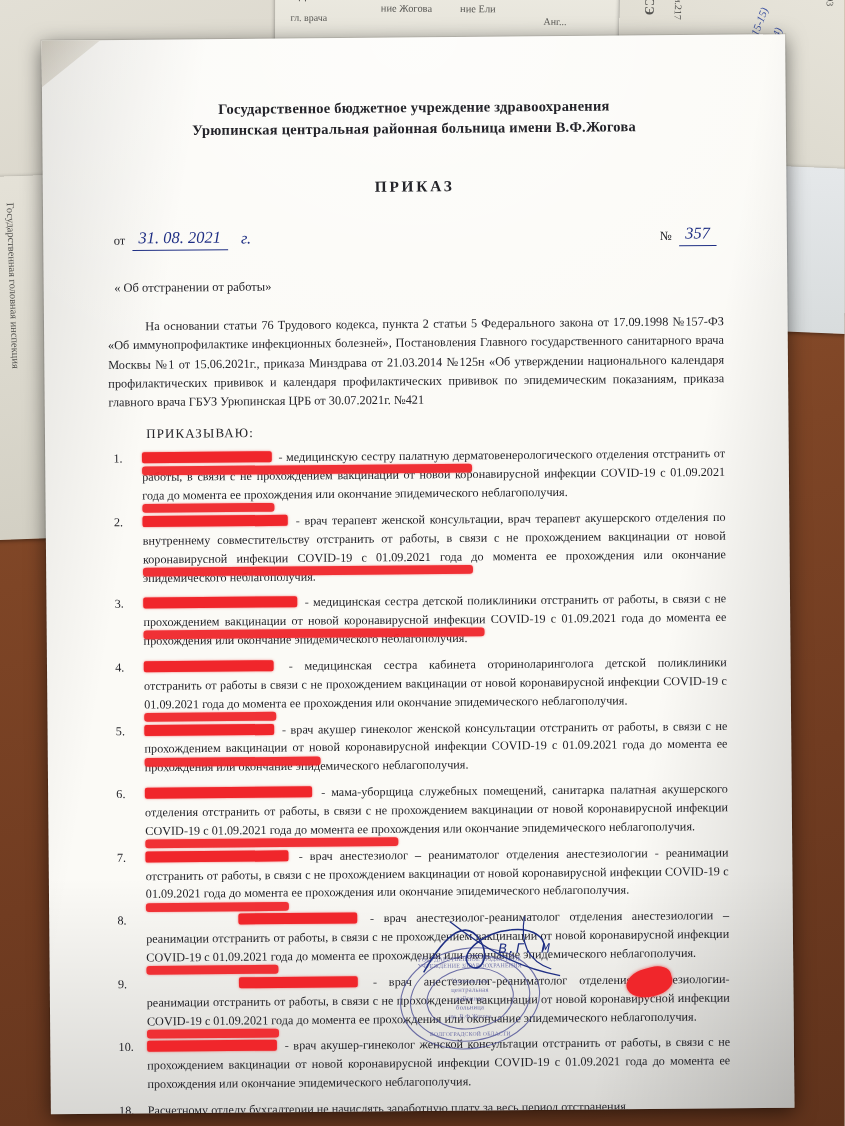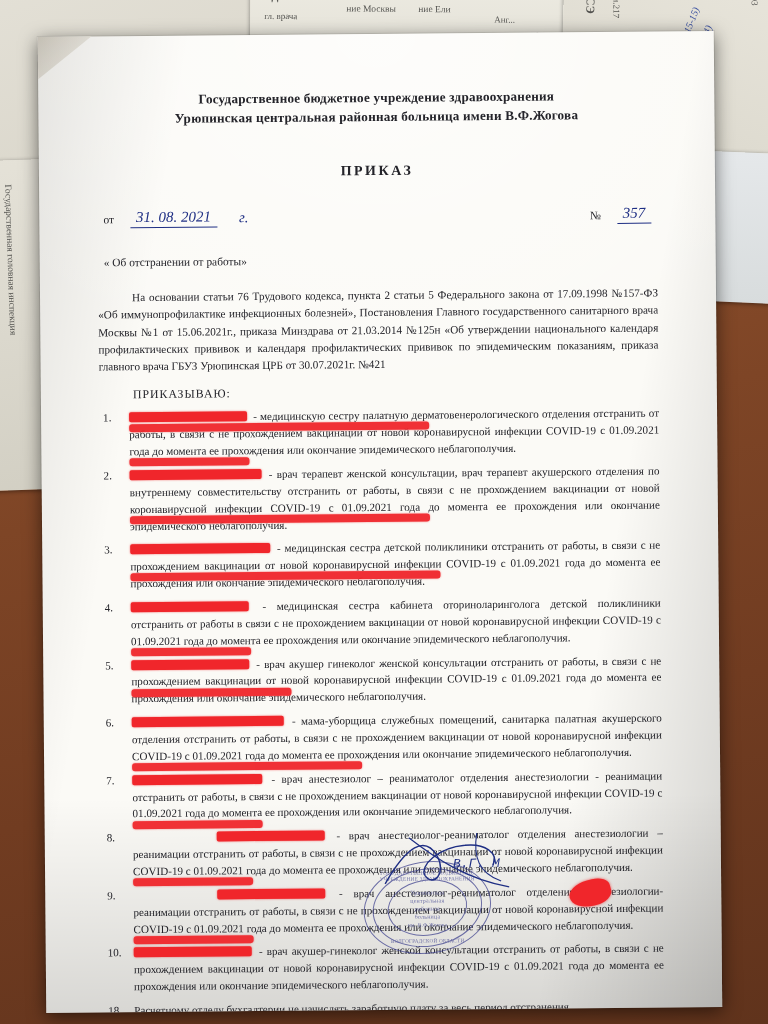--- a/index.html
+++ b/index.html
@@ -129,21 +129,21 @@
     margin-bottom: 26px;
   }
 
   .datenum {
     display: flex;
     align-items: flex-end;
     justify-content: space-between;
     font-size: 11.5px;
     margin: 0 6px 26px 6px;
   }
-  .datenum .left, .datenum .right { display: flex; align-items: flex-end; gap: 16px; }
+  .datenum .left, .datenum .right { display: flex; align-items: flex-end; gap: 6px; }
   .hw {
     font-family: "Liberation Serif", serif;
     font-style: italic;
     color: #1f2f84;
     font-size: 15px;
     border-bottom: 1.3px solid #1f2f84;
     padding: 0 6px 1px 6px;
     line-height: 1.1;
   }
   .hw.nob { border-bottom: none; }
@@ -273,21 +273,21 @@
 
 <div id="photo">
 
   <div class="bg-paper" id="bg-top-left">
     <div class="bg-text" style="left:12px; top:188px; font-size:9px;">Выписка</div>
   </div>
 
   <div class="bg-paper" id="bg-top-mid">
     <div class="bg-text" style="left:14px; top:6px; font-size:10px; font-weight:bold;">ОД</div>
     <div class="bg-text" style="left:14px; top:26px; font-size:9px;">гл. врача</div>
-    <div class="bg-text" style="left:96px; top:18px; font-size:9.5px;">ние Москвы</div>
+    <div class="bg-text" style="left:96px; top:18px; font-size:9.5px;">ние Жогова</div>
     <div class="bg-text" style="left:168px; top:18px; font-size:9.5px;">ние Ели</div>
     <div class="bg-text" style="left:168px; top:38px; font-size:9px;margin-top:16px;">42) - 1</div>
     <div class="bg-text" style="left:244px; top:28px; font-size:9px;">Анг...</div>
     <div class="bg-text" style="left:284px; top:44px; font-size:9px;">ОС</div>
   </div>
 
   <div class="bg-paper" id="bg-top-right">
     <div class="bg-text vert" style="left:34px; top:6px; font-size:12px; font-weight:bold; transform:rotate(90deg);">МСЭ</div>
     <div class="bg-text vert" style="left:58px; top:8px; font-size:9px; transform:rotate(90deg);">ком.217</div>
 

